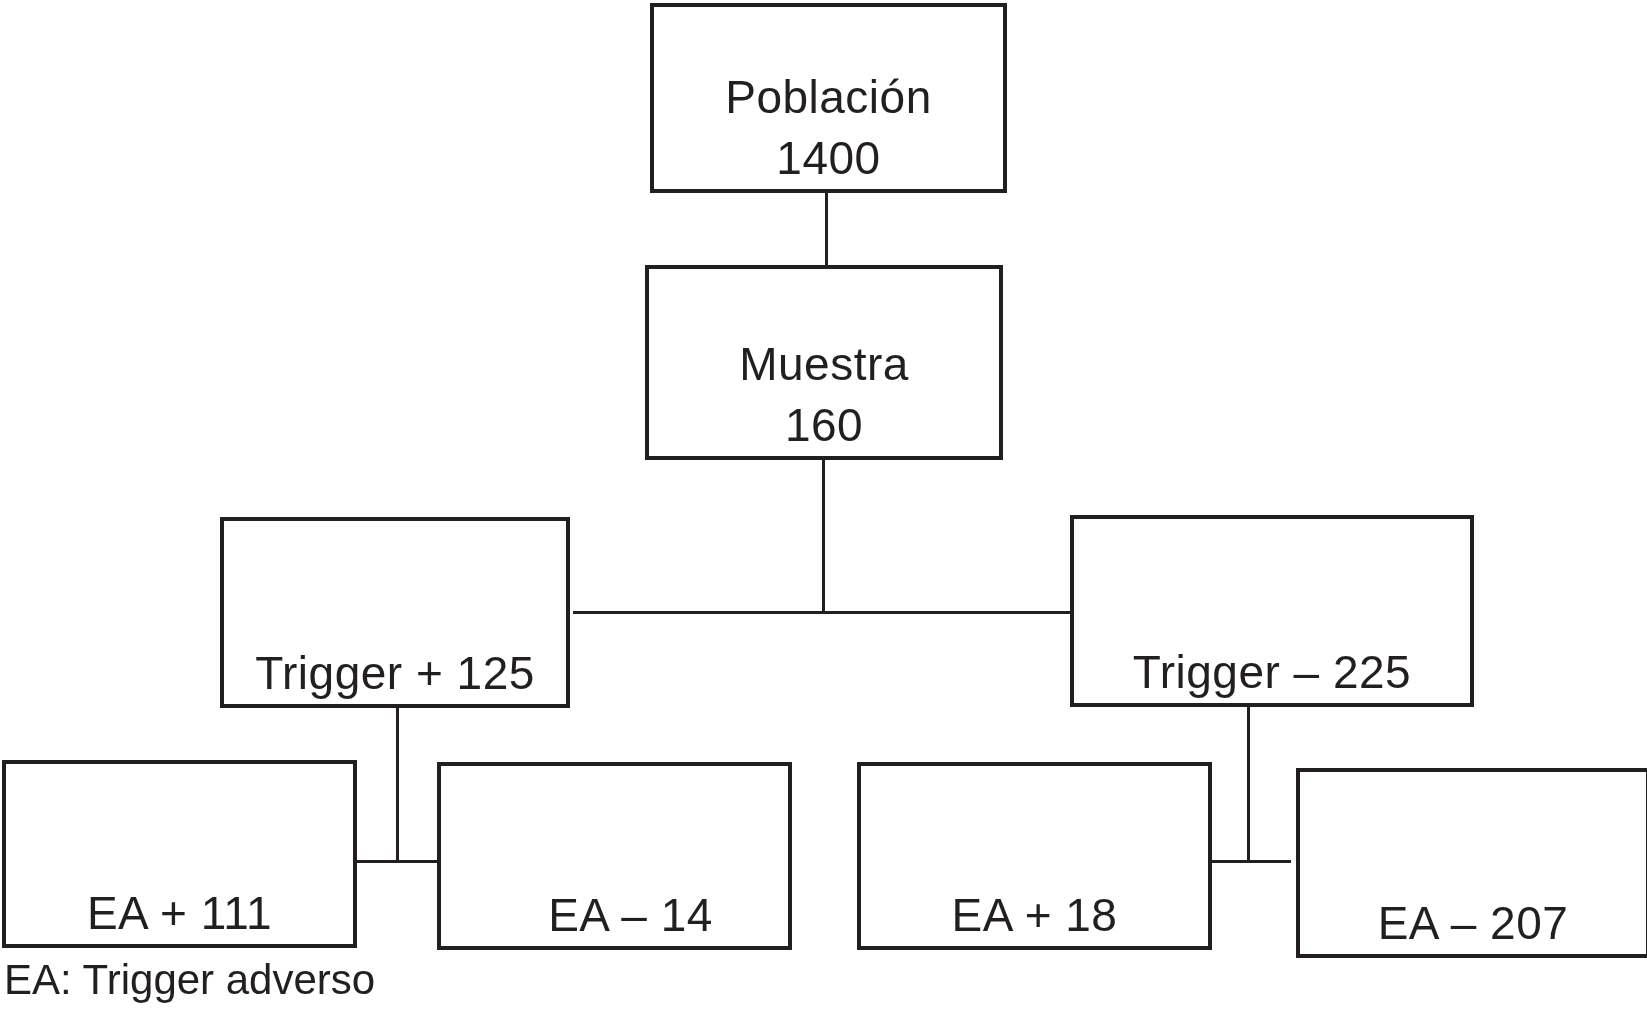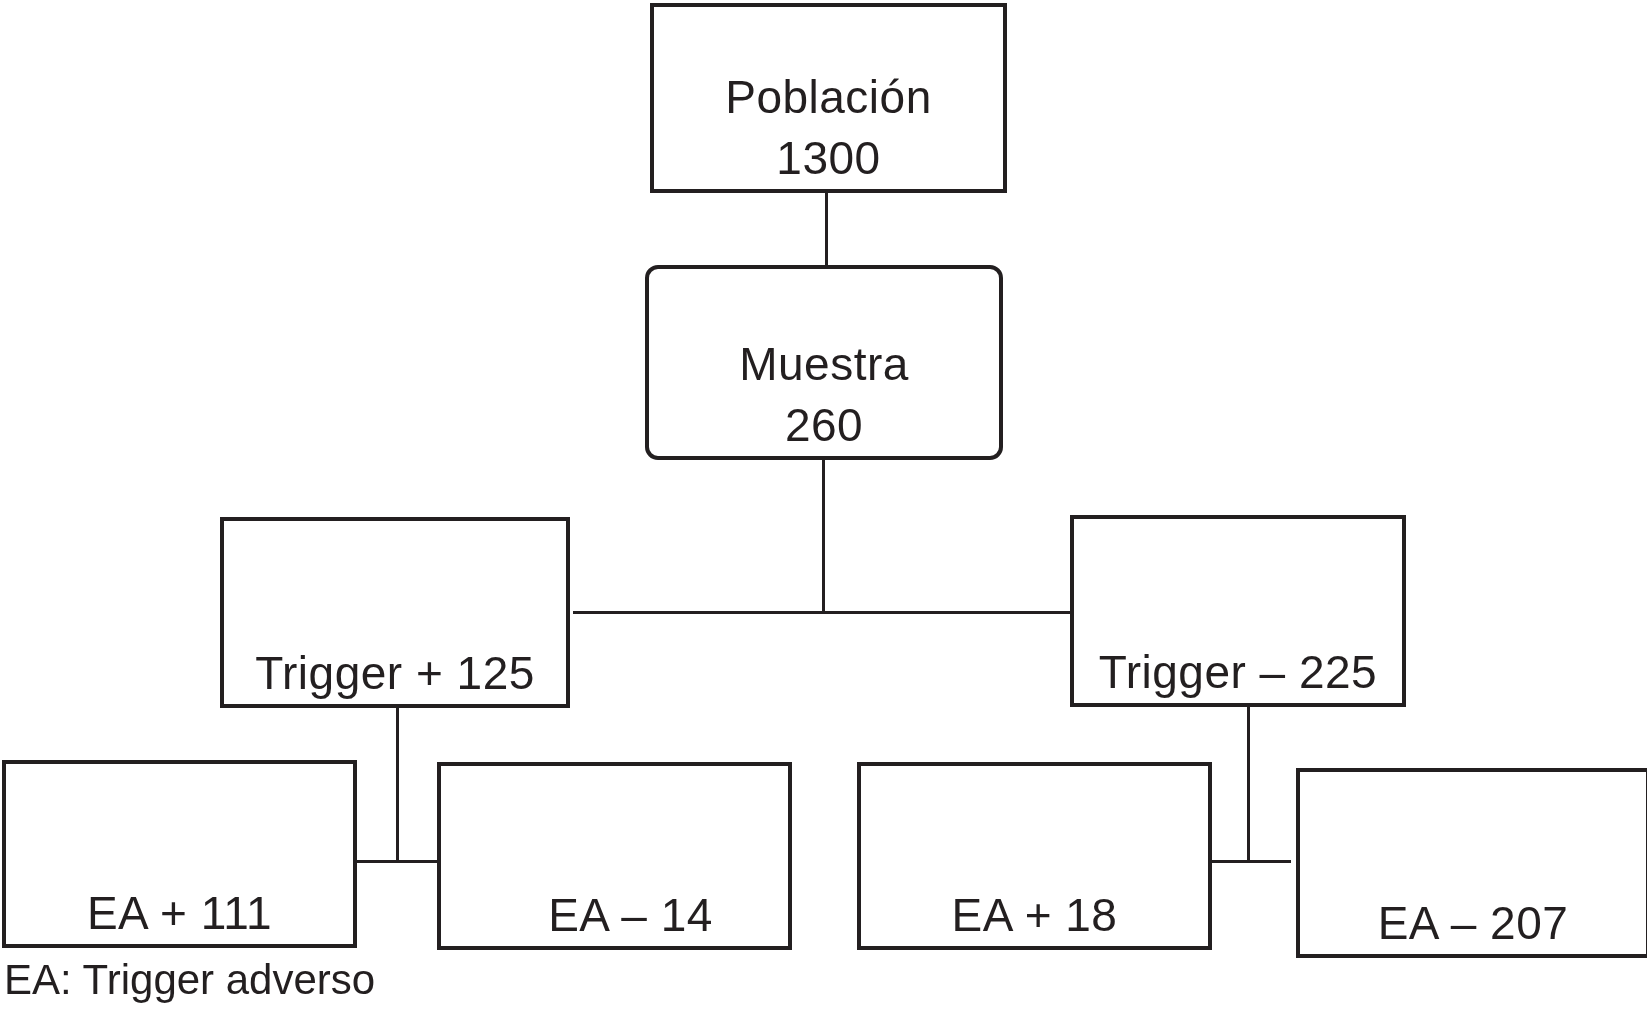--- a/index.html
+++ b/index.html
@@ -32,23 +32,23 @@
     font-size: 46px;
     line-height: 61px;
     letter-spacing: 0.5px;
   }
   .edge {
     position: absolute;
     background: var(--line);
   }
   
   .n-poblacion   { left: 650px;  top: 3px;   width: 357px; height: 190px; }
-  .n-muestra     { left: 645px;  top: 265px; width: 358px; height: 195px; border-radius: 13px; }
+  .n-muestra     { left: 645px;  top: 265px; width: 358px; height: 195px; }
   .n-trigger-pos { left: 220px;  top: 517px; width: 350px; height: 191px; }
-  .n-trigger-neg { left: 1070px; top: 515px; width: 336px; height: 192px; }
+  .n-trigger-neg { left: 1070px; top: 515px; width: 404px; height: 192px; }
   .n-ea-p111     { left: 2px;    top: 760px; width: 355px; height: 188px; }
   .n-ea-m14      { left: 437px;  top: 762px; width: 355px; height: 188px; padding-left: 32px; }
   .n-ea-p18      { left: 857px;  top: 762px; width: 355px; height: 188px; }
   .n-ea-m207     { left: 1289px; top: 768px; width: 354px; height: 190px; margin-left: 7px; }
   
   .e-v1 { left: 825px;  top: 192px; width: 3px;   height: 75px;  }
   .e-v2 { left: 822px;  top: 458px; width: 3px;   height: 156px; }
   .e-h1 { left: 573px;  top: 611px; width: 499px; height: 3px;   }
   .e-v3 { left: 396px;  top: 706px; width: 3px;   height: 157px; }
   .e-h2 { left: 355px;  top: 860px; width: 84px;  height: 3px;   }
@@ -68,26 +68,26 @@
 <div class="edge e-v1"></div>
 <div class="edge e-v2"></div>
 <div class="edge e-h1"></div>
 <div class="edge e-v3"></div>
 <div class="edge e-h2"></div>
 <div class="edge e-v4"></div>
 <div class="edge e-h3"></div>
 
 <div class="node n-poblacion">
   <span>Población</span>
-  <span>1300</span>
+  <span>1400</span>
 </div>
 
 <div class="node n-muestra">
   <span>Muestra</span>
-  <span>260</span>
+  <span>160</span>
 </div>
 
 <div class="node n-trigger-pos">
   <span>Trigger + 125</span>
 </div>
 
 <div class="node n-trigger-neg">
   <span>Trigger – 225</span>
 </div>
 

